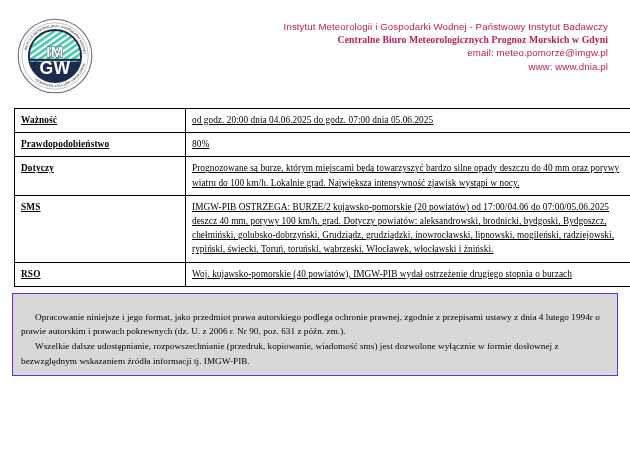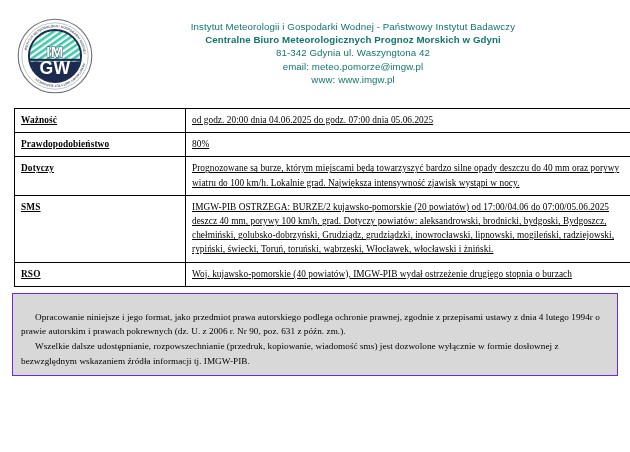--- a/index.html
+++ b/index.html
@@ -29,33 +29,33 @@
     flex: 0 0 86px;
     display: flex;
     align-items: flex-start;
     justify-content: center;
     padding-top: 4px;
   }
   .logo-svg { display:block; }
 
   .header-text {
     flex: 1 1 auto;
-    text-align: center;
+    text-align: right;
     font-family: "Liberation Sans", "DejaVu Sans", sans-serif;
-    color: #0f766e;
+    color: #be185d;
     padding-right: 10px;
     padding-top: 8px;
   }
   .header-text .hline {
     font-size: 9.7px;
     line-height: 13.2px;
     white-space: nowrap;
     letter-spacing: 0.01em;
   }
-  .header-text .hline.bold { font-weight: bold; }
+  .header-text .hline.bold { font-weight: bold; font-family: Liberation Serif, serif; }
 
   
   .table-wrap {
     margin: 0 10px 0 14px;
   }
   table.info {
     width: 626px;
     border-collapse: collapse;
     table-layout: fixed;
     text-decoration: underline;
@@ -132,23 +132,22 @@
 
       <text x="50" y="51" text-anchor="middle" font-family="Liberation Sans, sans-serif" font-size="19" font-weight="bold" fill="#ffffff" stroke="#1b2a4e" stroke-width="1.1" paint-order="stroke" letter-spacing="0.5">IM</text>
 
       <text x="50" y="73" text-anchor="middle" font-family="Liberation Sans, sans-serif" font-size="22" font-weight="bold" fill="#ffffff" letter-spacing="0.5">GW</text>
     </svg>
   </div>
 
   <div class="header-text">
     <div class="hline">Instytut Meteorologii i Gospodarki Wodnej - Państwowy Instytut Badawczy</div>
     <div class="hline bold">Centralne Biuro Meteorologicznych Prognoz Morskich w Gdyni</div>
-    <div class="hline">81-342 Gdynia ul. Waszyngtona 42</div>
     <div class="hline">email: meteo.pomorze@imgw.pl</div>
-    <div class="hline">www: www.imgw.pl</div>
+    <div class="hline">www: www.dnia.pl</div>
   </div>
 </div>
 
 <div class="table-wrap">
   <table class="info">
     <tbody>
       <tr>
         <td class="label">Ważność</td>
         <td class="value">od godz. 20:00 dnia 04.06.2025 do godz. 07:00 dnia 05.06.2025</td>
       </tr>

